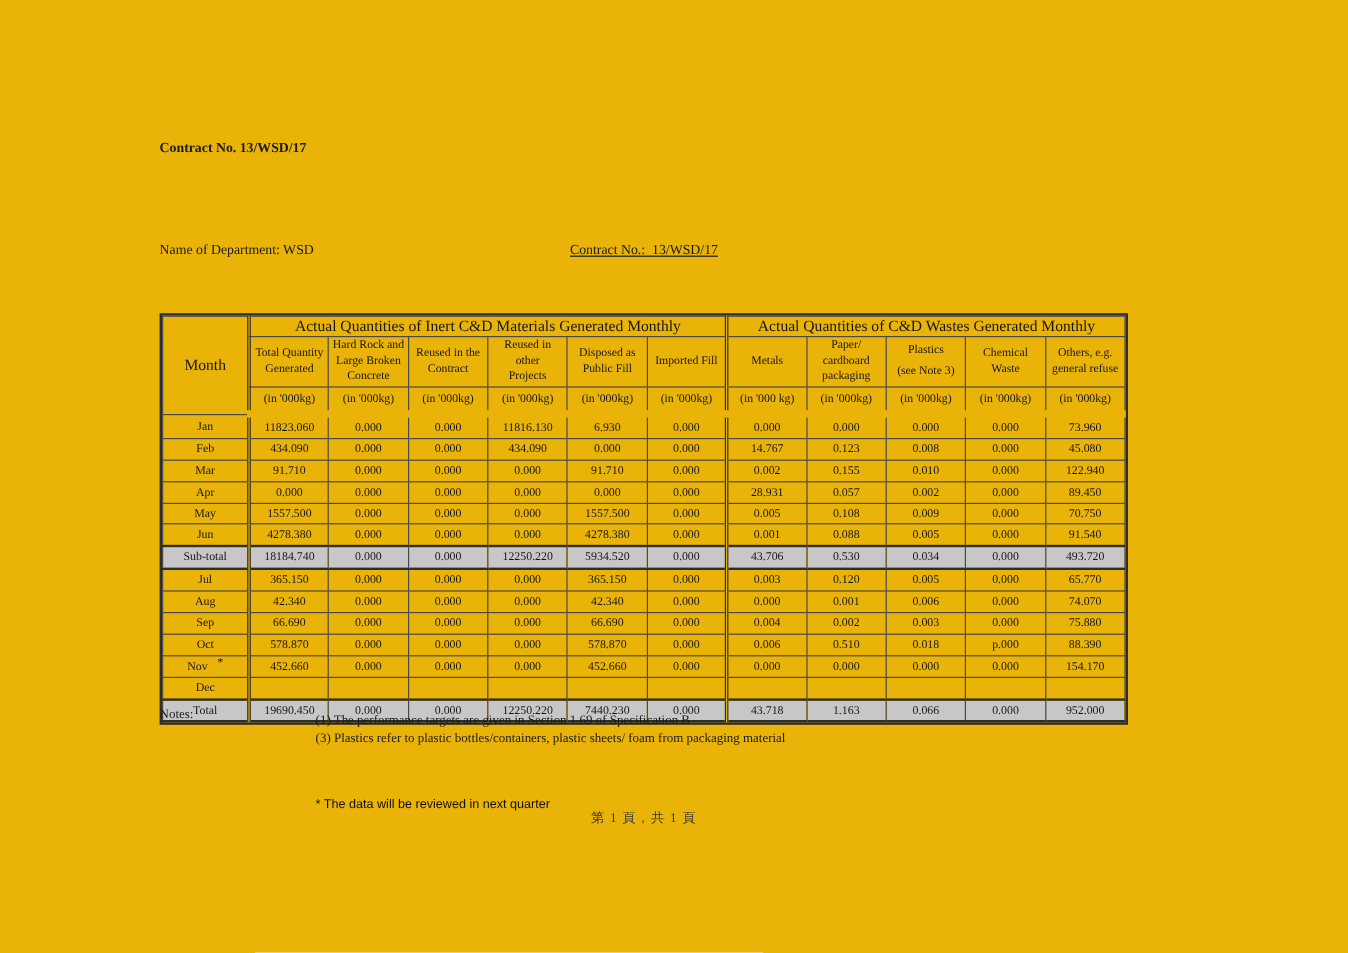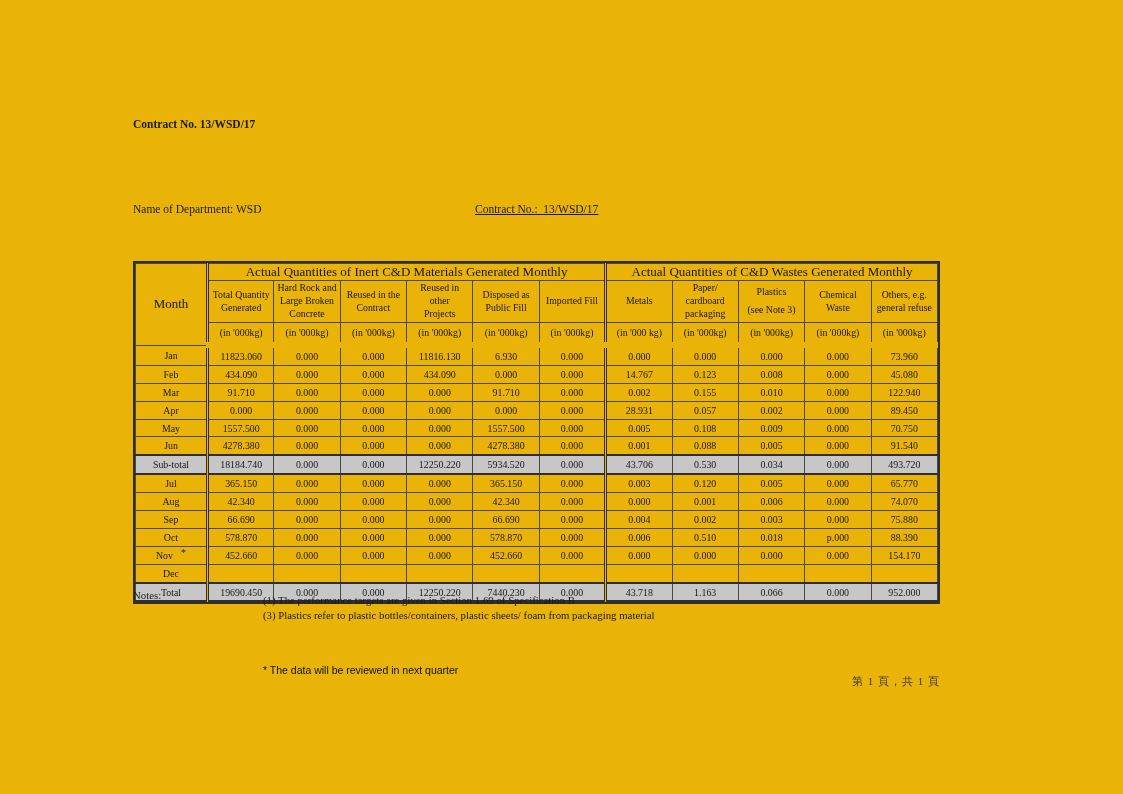--- a/index.html
+++ b/index.html
@@ -51,21 +51,21 @@
   .notes{position:absolute;left:133px;top:589px;width:830px;font-size:10.8px;}
   .notes-label{position:absolute;left:0;top:0;}
   .notes-items{position:absolute;left:130px;top:4px;}
   .notes-items div{line-height:15.2px;}
   .asterisk-note{
     position:absolute;left:130px;top:75px;
     font-family:"Liberation Sans","DejaVu Sans",sans-serif;font-size:10.5px;color:#101010;
   }
   
   .page-footer{
-    position:absolute;left:133px;top:674px;width:807px;text-align:right;
+    position:absolute;left:133px;top:674px;width:807px;text-align:center;
     font-size:11px;color:#3a3a3a;letter-spacing:1px;
   }
 </style>
 </head>
 <body>
 
 <div class="page">
 
   <div class="doc-header">
     <div class="hdr-contract">Contract No. 13/WSD/17</div>

